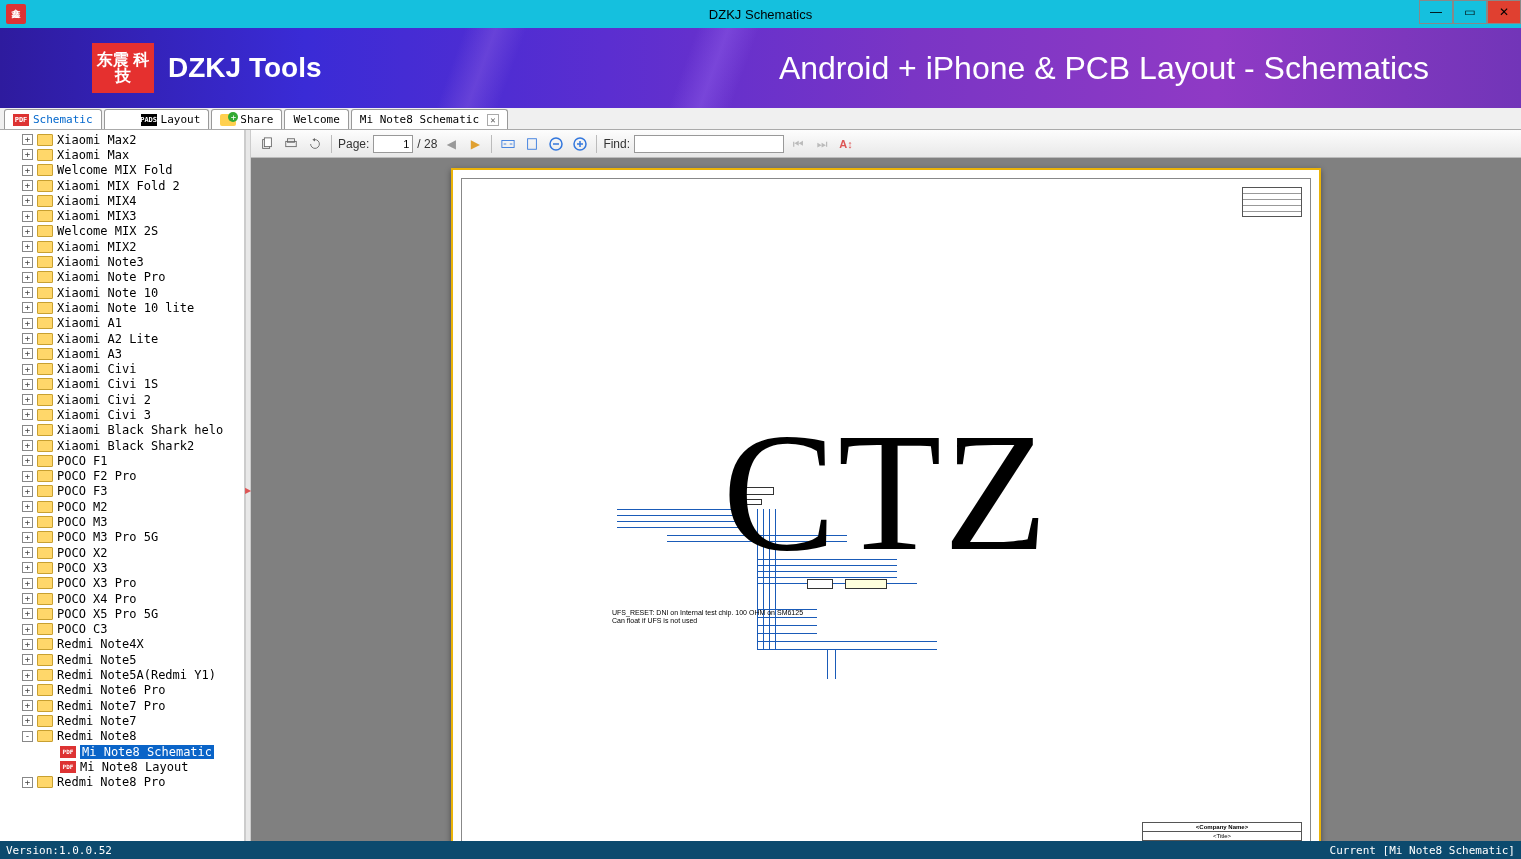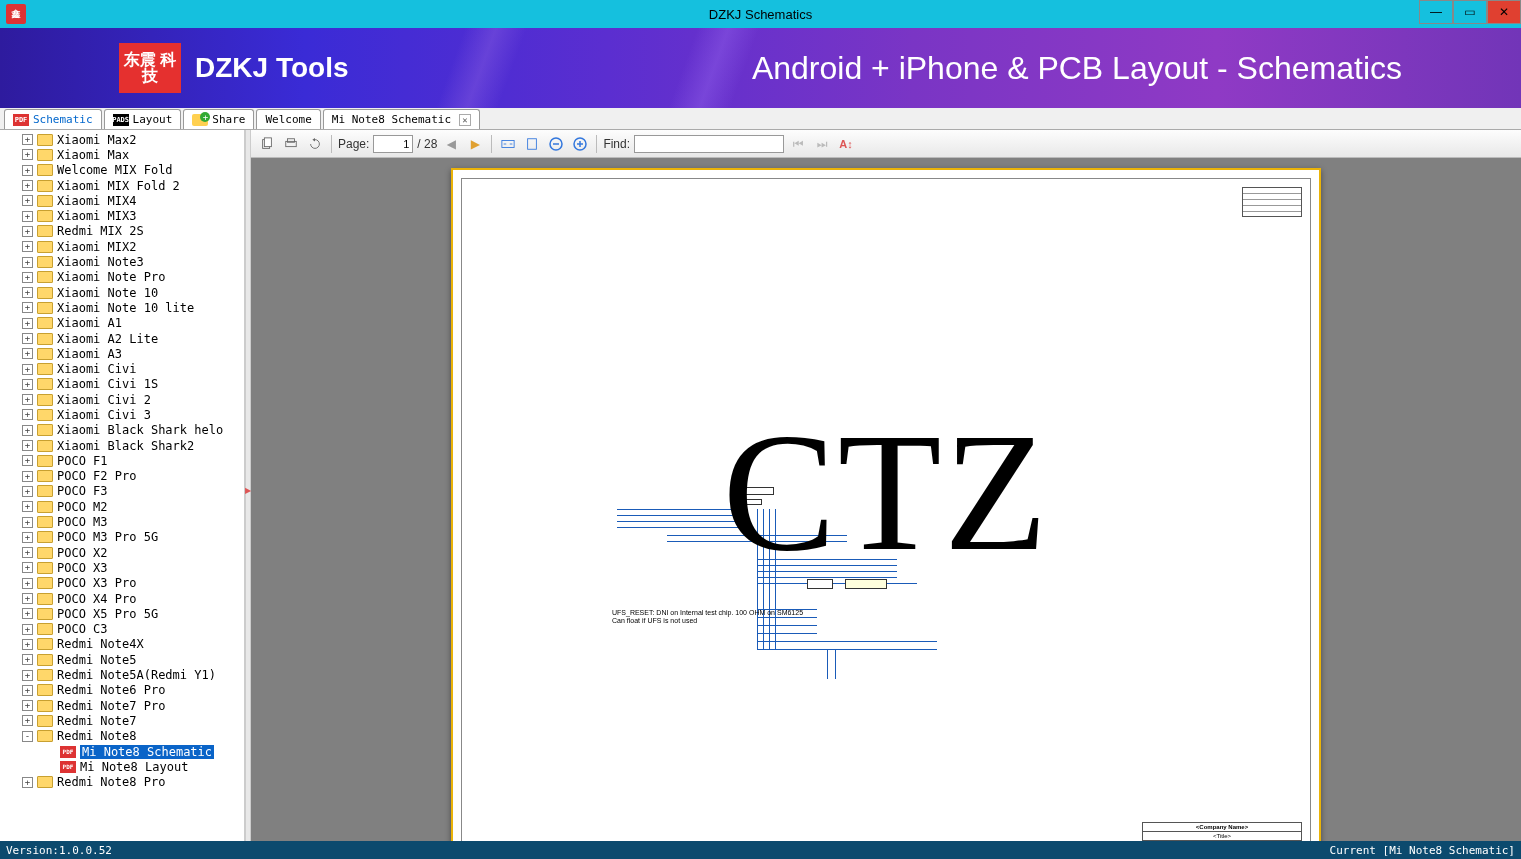--- a/index.html
+++ b/index.html
@@ -8,33 +8,33 @@
 
 .titlebar { height: 28px; background: linear-gradient(#15c0de, #15c0de); display: flex; align-items: center; position: relative; }
 .titlebar .app-icon { width: 20px; height: 20px; margin: 0 6px; background: #d33; border-radius: 2px; display: flex; align-items: center; justify-content: center; color: #fff; font-size: 9px; font-weight: bold; }
 .titlebar .title { position: absolute; left: 50%; transform: translateX(-50%); color: #000; font-size: 13px; }
 .titlebar .win-controls { position: absolute; right: 0; top: 0; display: flex; height: 24px; }
 .titlebar .win-btn { width: 34px; height: 24px; display: flex; align-items: center; justify-content: center; font-size: 12px; border: 1px solid #888; background: #15c0de; cursor: pointer; }
 .titlebar .win-btn.close { background: #e04030; color: #000; }
 .titlebar .win-btn:not(.close) { color: #000; }
 
 
-.banner { height: 80px; background: linear-gradient(90deg, #2e1b9e 0%, #3a2bd6 20%, #5b2ed0 40%, #7a35c5 60%, #8f3ac5 80%, #7235b8 100%); display: flex; align-items: center; padding: 0 119px; justify-content: space-between; color: #fff; position: relative; overflow: hidden; }
+.banner { height: 80px; background: linear-gradient(90deg, #2e1b9e 0%, #3a2bd6 20%, #5b2ed0 40%, #7a35c5 60%, #8f3ac5 80%, #7235b8 100%); display: flex; align-items: center; padding: 0 92px; justify-content: space-between; color: #fff; position: relative; overflow: hidden; }
 .banner::before { content: ""; position: absolute; left: 0; right: 0; top: 0; bottom: 0; background: linear-gradient(110deg, transparent 30%, rgba(120,80,220,0.6) 32%, transparent 34%, transparent 45%, rgba(140,90,230,0.5) 47%, transparent 49%); }
 .banner .logo-block { display: flex; align-items: center; gap: 14px; z-index: 1; }
 .banner .logo-sq { width: 62px; height: 50px; background: #e5302f; color: #fff; display: flex; align-items: center; justify-content: center; font-size: 16px; font-weight: bold; line-height: 1; text-align: center; }
 .banner .logo-text { font-size: 28px; font-weight: bold; }
 .banner .tagline { font-size: 32px; z-index: 1; }
 
 
 .tabstrip { height: 22px; background: #f0f0f0; border-bottom: 1px solid #aaa; display: flex; align-items: flex-end; padding-left: 4px; gap: 2px; }
 .tab { height: 20px; padding: 0 8px; border: 1px solid #999; border-bottom: none; background: #fff; font-size: 11px; display: flex; align-items: center; gap: 4px; border-radius: 3px 3px 0 0; cursor: pointer; font-family: "SimSun", monospace; }
 .tab .tab-icon { width: 16px; height: 12px; display: inline-block; }
 .tab .pdf-icon { background: #d33; color: #fff; font-size: 7px; font-weight: bold; display: flex; align-items: center; justify-content: center; }
-.tab .pads-icon { background: #000000; color: #fff; font-size: 7px; font-weight: bold; display: flex; align-items: center; justify-content: center; }
+.tab .pads-icon { background: #000000; color: #fff; font-size: 7px; font-weight: bold; display: flex; align-items: center; justify-content: center; margin-left: 28px; }
 .tab .share-icon { background: #ffd050; border-radius: 2px; position: relative; }
 .tab .share-icon::after { content: "+"; position: absolute; right: -2px; top: -2px; width: 10px; height: 10px; background: #3a3; color: #fff; border-radius: 50%; font-size: 9px; line-height: 10px; text-align: center; }
 .tab.schematic-tab { color: #0066cc; }
 .tab .close-x { margin-left: 4px; width: 12px; height: 12px; border: 1px solid #aaa; font-size: 9px; line-height: 10px; text-align: center; color: #666; }
 
 
 .main { display: flex; height: calc(859px - 28px - 80px - 22px - 18px); }
 .sidebar { width: 245px; background: #fff; border-right: 1px solid #ccc; position: relative; display: flex; }
 .tree-scroll { flex: 1; overflow-y: auto; overflow-x: hidden; padding: 2px 0; }
 .tree-scroll::-webkit-scrollbar { width: 17px; }
@@ -156,21 +156,21 @@
           <span class="label">Xiaomi MIX4</span>
         </div>
         <div class="tree-item">
           <span class="expander">+</span>
           <span class="folder"></span>
           <span class="label">Xiaomi MIX3</span>
         </div>
         <div class="tree-item">
           <span class="expander">+</span>
           <span class="folder"></span>
-          <span class="label">Redmi MIX 2S</span>
+          <span class="label">Welcome MIX 2S</span>
         </div>
         <div class="tree-item">
           <span class="expander">+</span>
           <span class="folder"></span>
           <span class="label">Xiaomi MIX2</span>
         </div>
         <div class="tree-item">
           <span class="expander">+</span>
           <span class="folder"></span>
           <span class="label">Xiaomi Note3</span>

